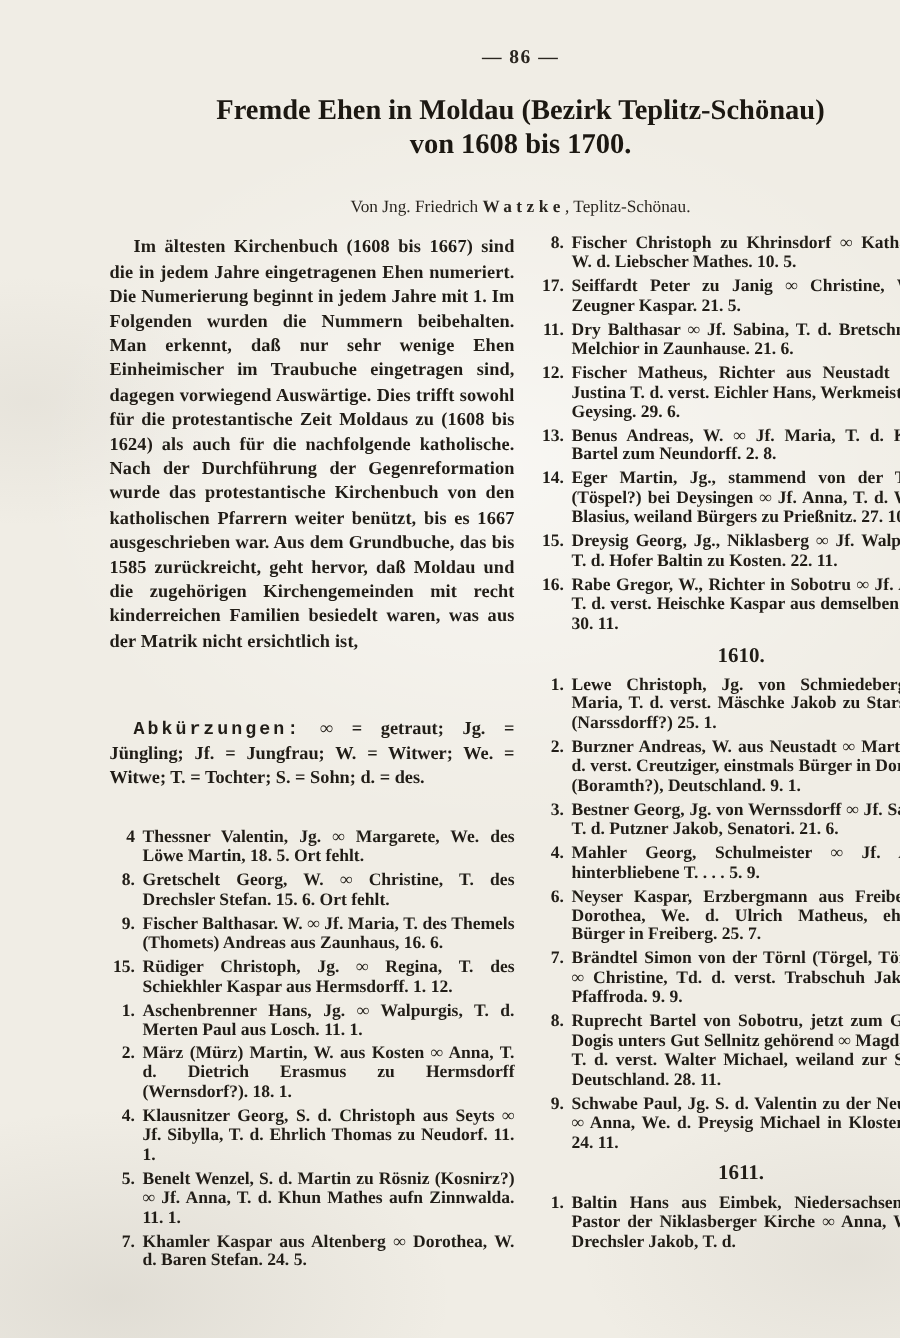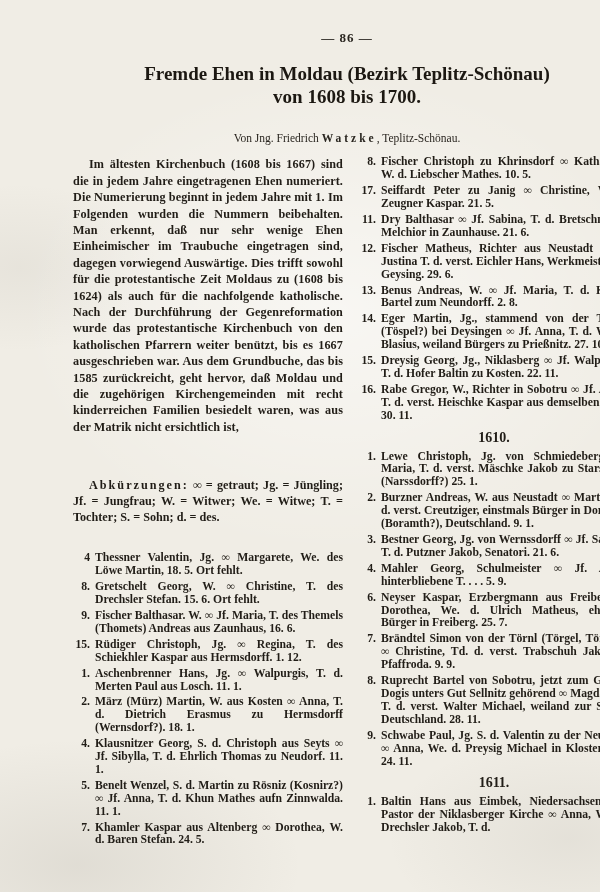--- a/index.html
+++ b/index.html
@@ -38,21 +38,21 @@
     width:272px;text-align:justify;font-weight:700;
   }
   .intro{
     margin:0;font-size:12.2px;line-height:16.4px;text-indent:16px;
     height:322px;overflow:hidden;letter-spacing:0.1px;
   }
   .abbr{
     margin:0;font-size:12.2px;line-height:15.8px;text-indent:16px;
     height:74px;overflow:hidden;
   }
-  .abbr .sperr-label{letter-spacing:2px;}
+  .abbr .sperr-label{letter-spacing:2px;font-family:Liberation Mono, monospace;}
   .year-heading{
     text-align:center;font-size:14px;font-weight:700;
     margin:7px 0 5px 0;text-indent:0;
   }
   .entry{
     position:relative;padding-left:22px;margin-bottom:3px;
     font-size:11.7px;line-height:12.9px;
   }
   .entry .num{
     position:absolute;left:0;top:0;width:17px;text-align:right;display:inline-block;

